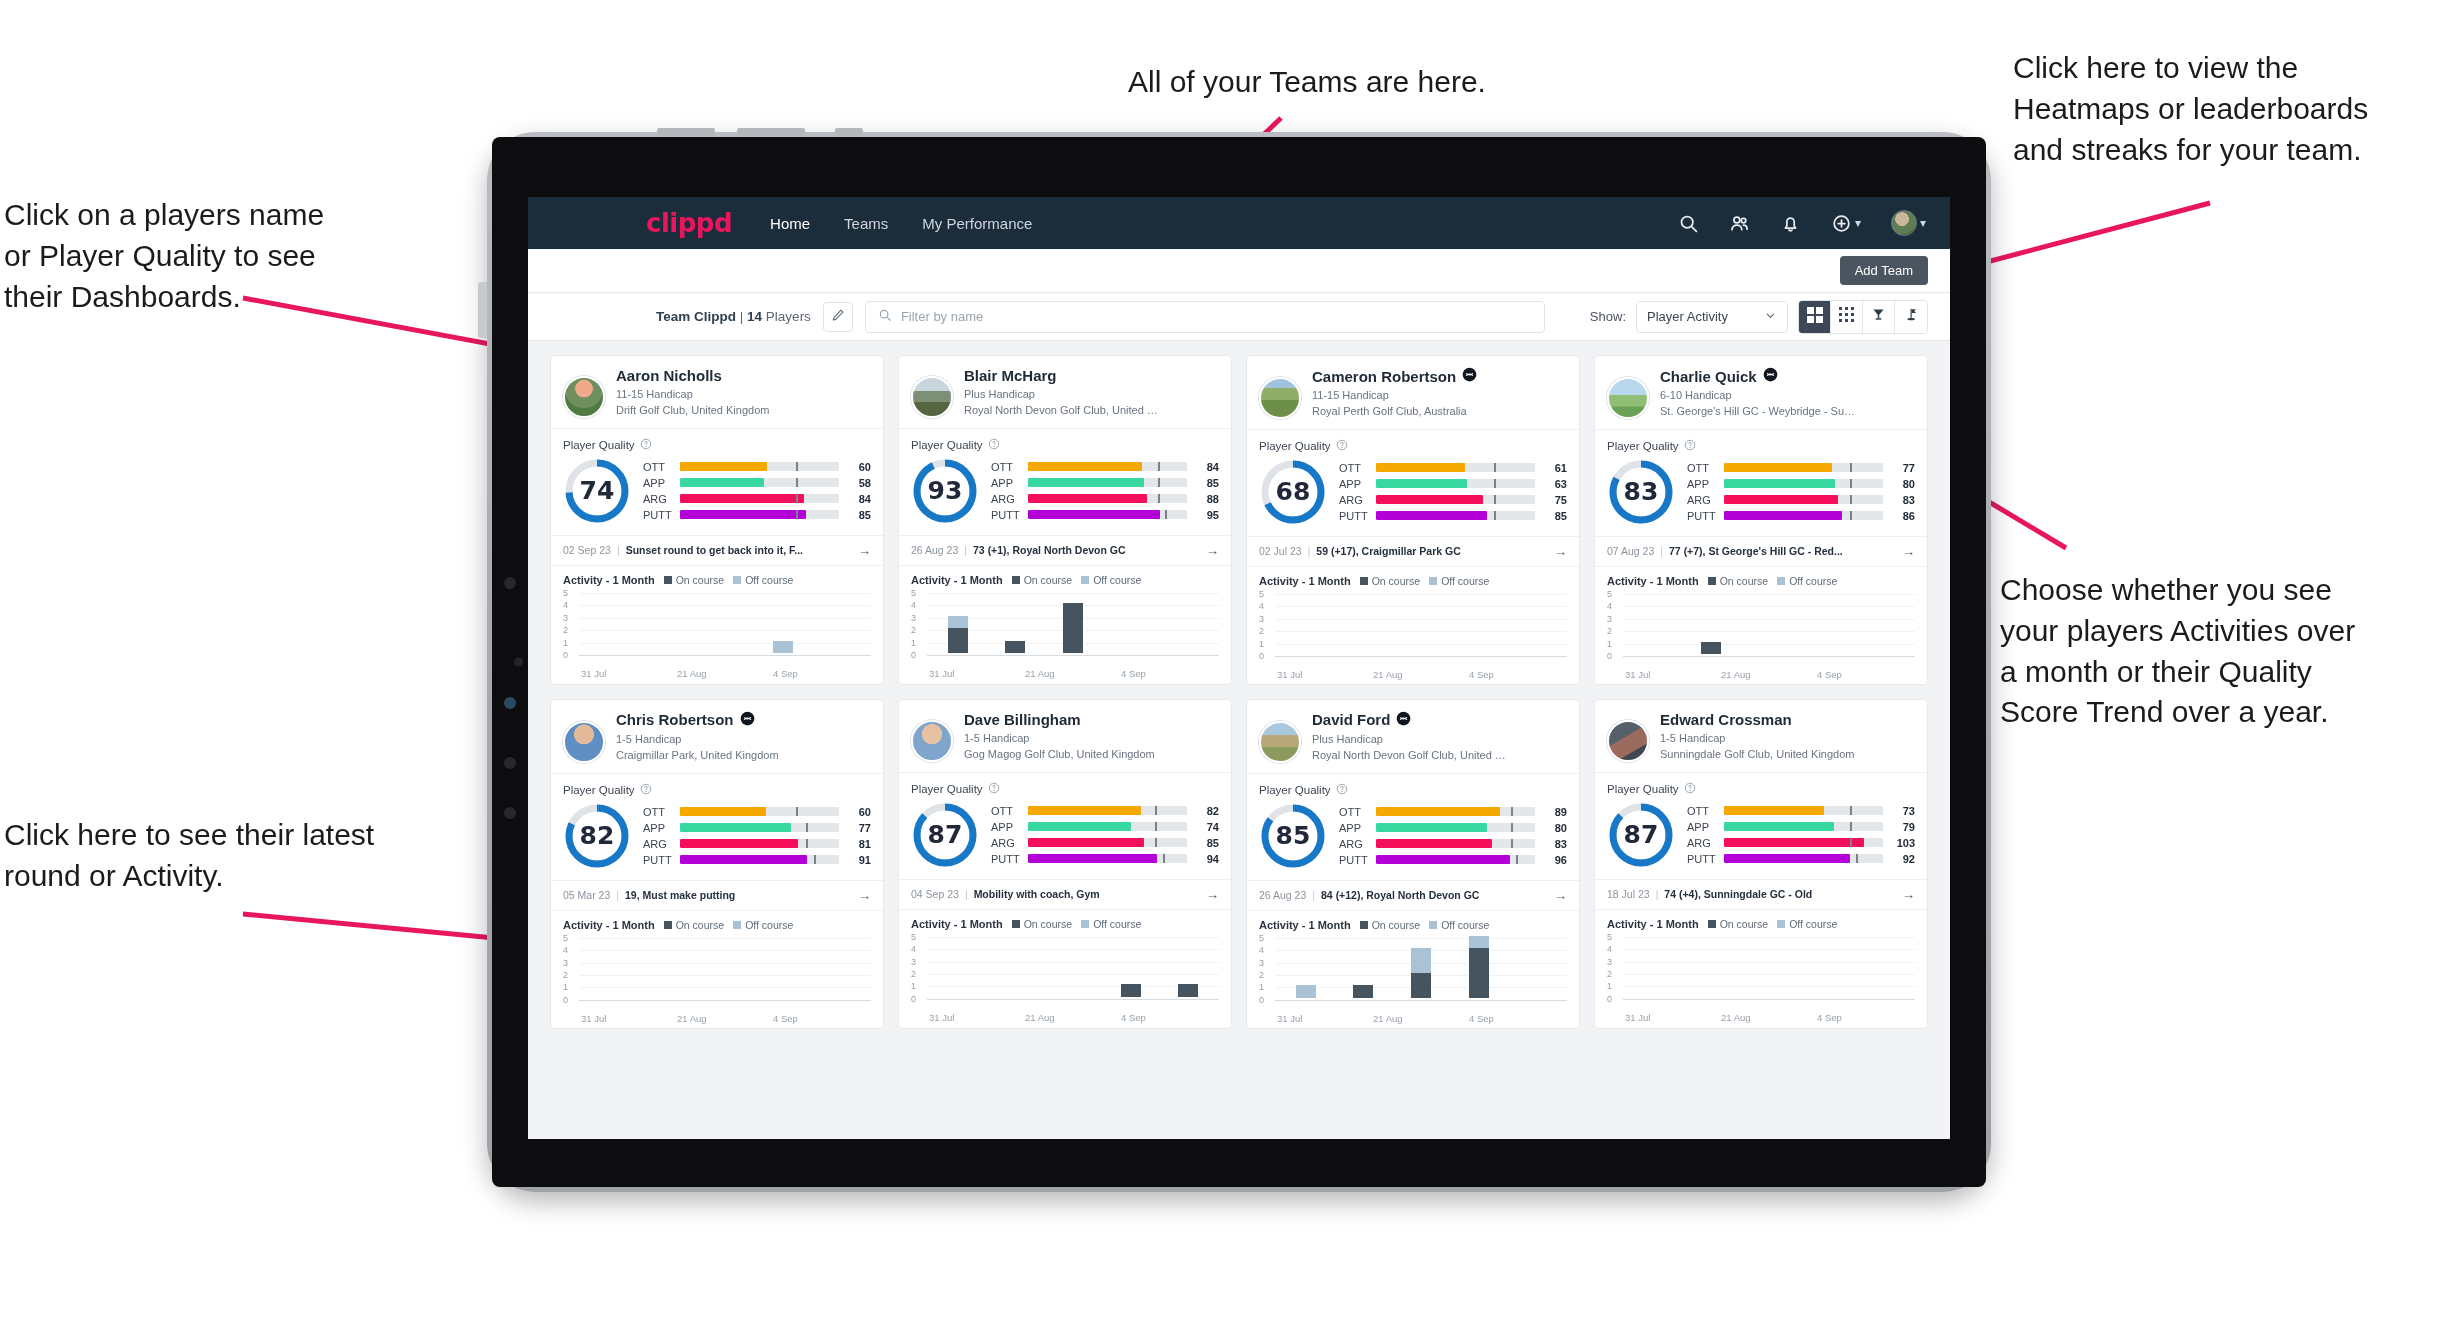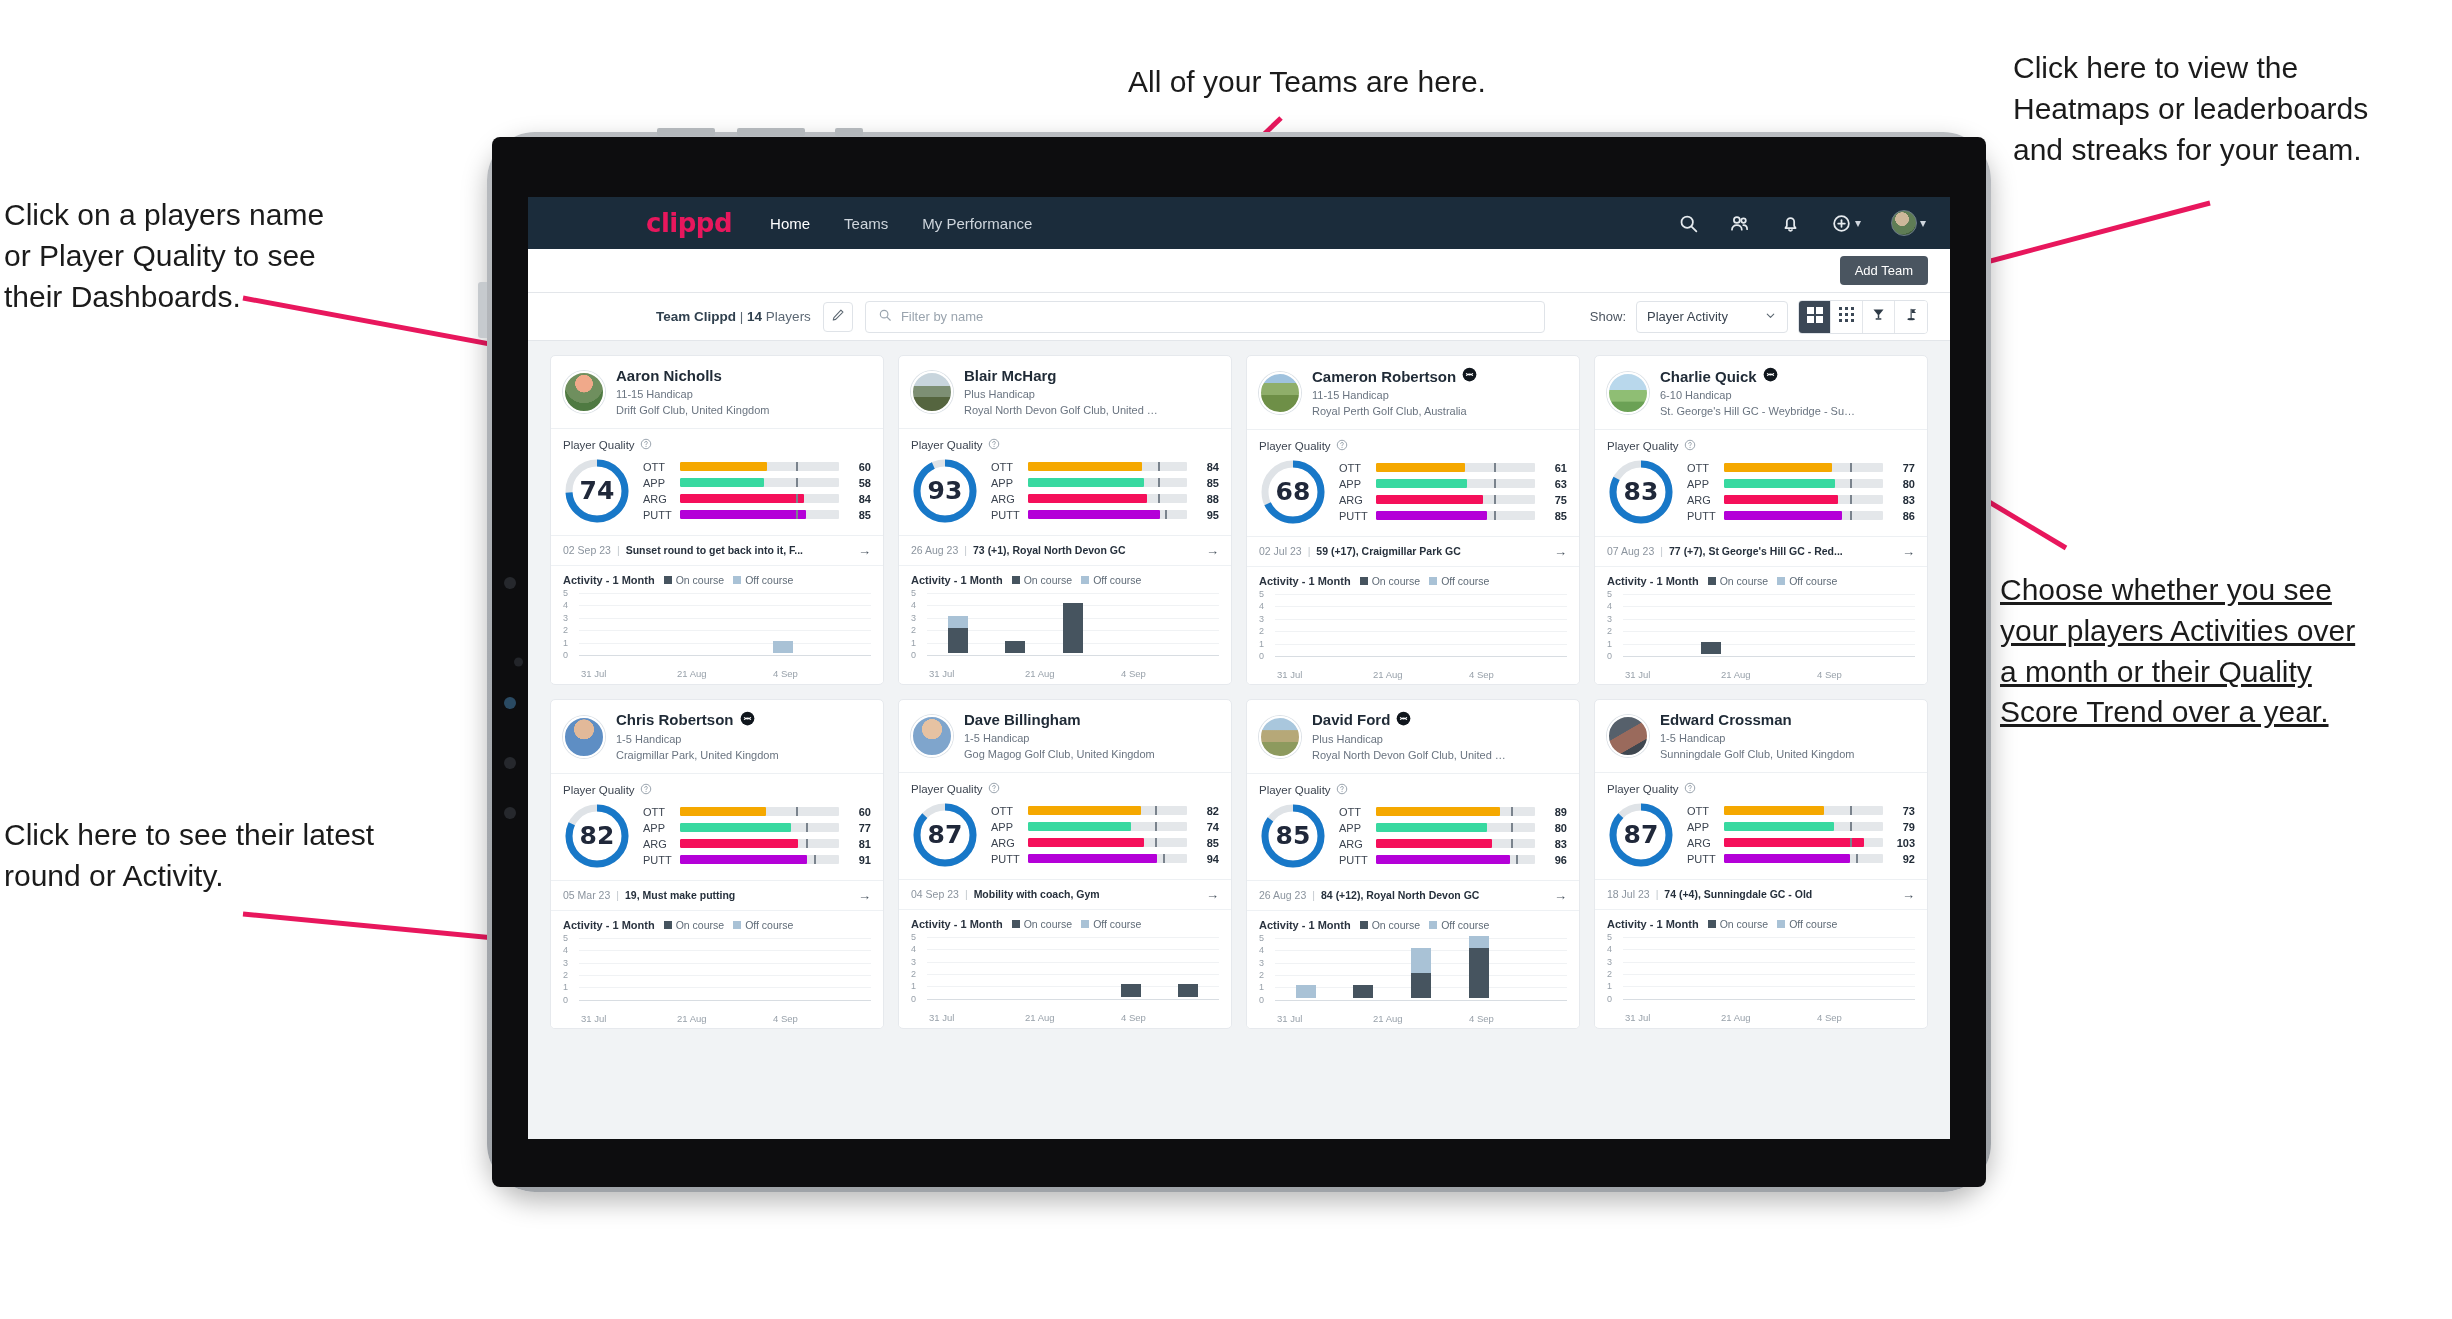--- a/index.html
+++ b/index.html
@@ -141,21 +141,21 @@
   .vt-btn.active { background:#3c4856; }
 
   
   .grid-wrap { padding: 14px 22px 0 22px; height: calc(100% - 144px); overflow:hidden; background:#f1f3f5;}
   .grid {
     display:grid; grid-template-columns:repeat(4,1fr); gap:14px;
   }
   .card {
     background:#ffffff; border:1px solid #e6e9ed; border-radius:5px; overflow:hidden;
   }
-  .card-head { display:flex; gap:11px; padding:11px 12px 10px 12px; align-items:center; }
+  .card-head { display:flex; gap:11px; padding:11px 12px 10px 12px; align-items:flex-end; }
   .p-avatar {
     width:42px;height:42px;border-radius:50%;flex:none;border:2px solid #fff;
     box-shadow:0 0 0 1px #dde2e7;
   }
   .p-name { font-size:15px; font-weight:bold; color:#1f2a36; display:flex; align-items:center; gap:6px; line-height:1.15; }
   .p-sub { font-size:11px; color:#6a7480; margin-top:3px; line-height:1.35; white-space:nowrap; overflow:hidden; text-overflow:ellipsis; max-width:196px;}
   .badge-ic { width:15px; height:15px; flex:none; }
 
   .divider { height:1px; background:#edf0f3; }
 
@@ -231,21 +231,21 @@
     <path d="M243,914 L672,955" stroke="#e8175d" stroke-width="5" fill="none" marker-end="url(#ah)"></path>
   </svg>
 
   <div class="anno" style="left:1128px; top:62px;">All of your Teams are here.</div>
   <div class="anno" style="left:2013px; top:48px;">Click here to view the
 Heatmaps or leaderboards
 and streaks for your team.</div>
   <div class="anno" style="left:4px; top:195px;">Click on a players name
 or Player Quality to see
 their Dashboards.</div>
-  <div class="anno" style="left:2000px; top:570px;text-decoration:underline;">Choose whether you see
+  <div class="anno" style="left:2000px; top:570px;">Choose whether you see
 your players Activities over
 a month or their Quality
 Score Trend over a year.</div>
   <div class="anno" style="left:4px; top:815px;">Click here to see their latest
 round or Activity.</div>
 
   <div id="tablet">
     <div class="tab-btn btn-top1"></div>
     <div class="tab-btn btn-top2"></div>
     <div class="tab-btn btn-top3"></div>

